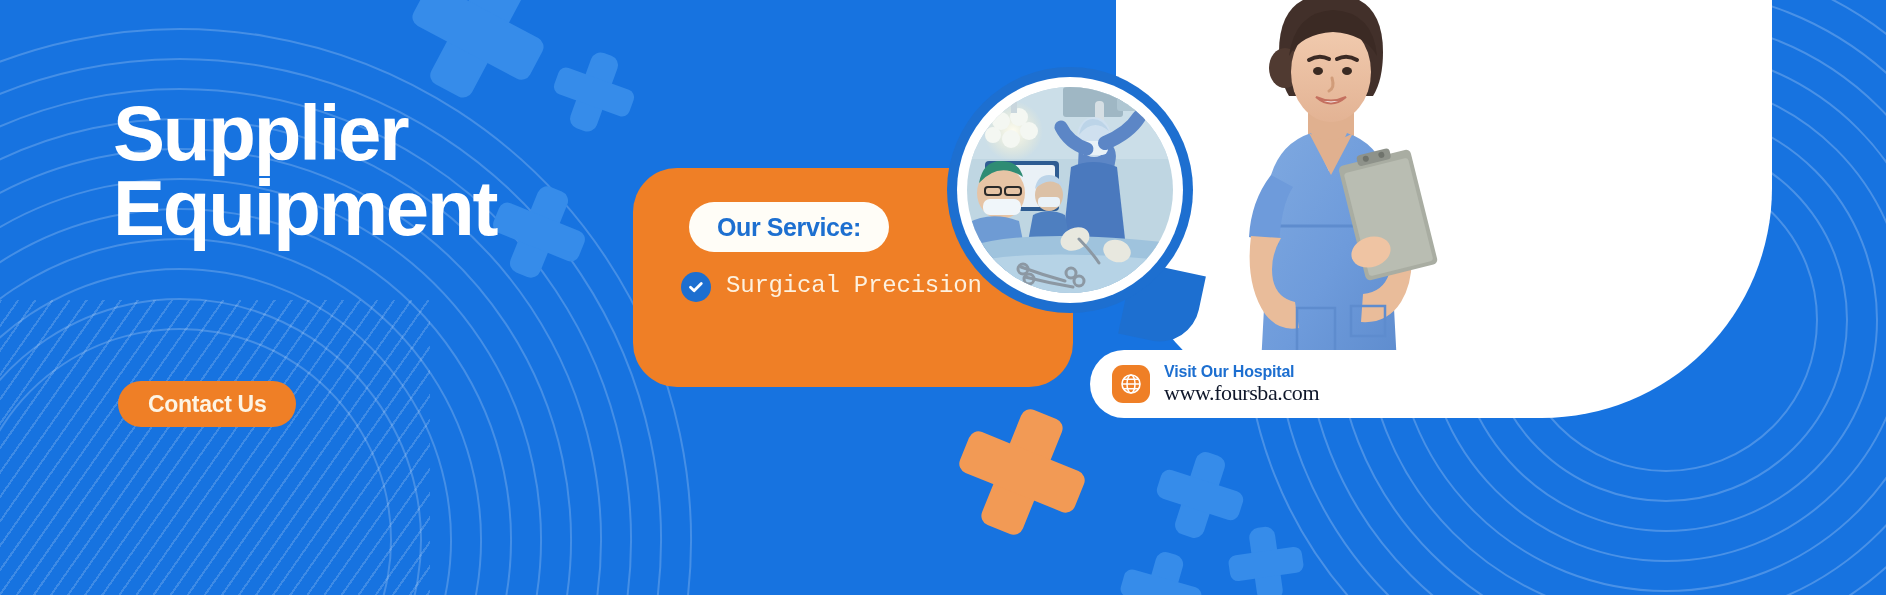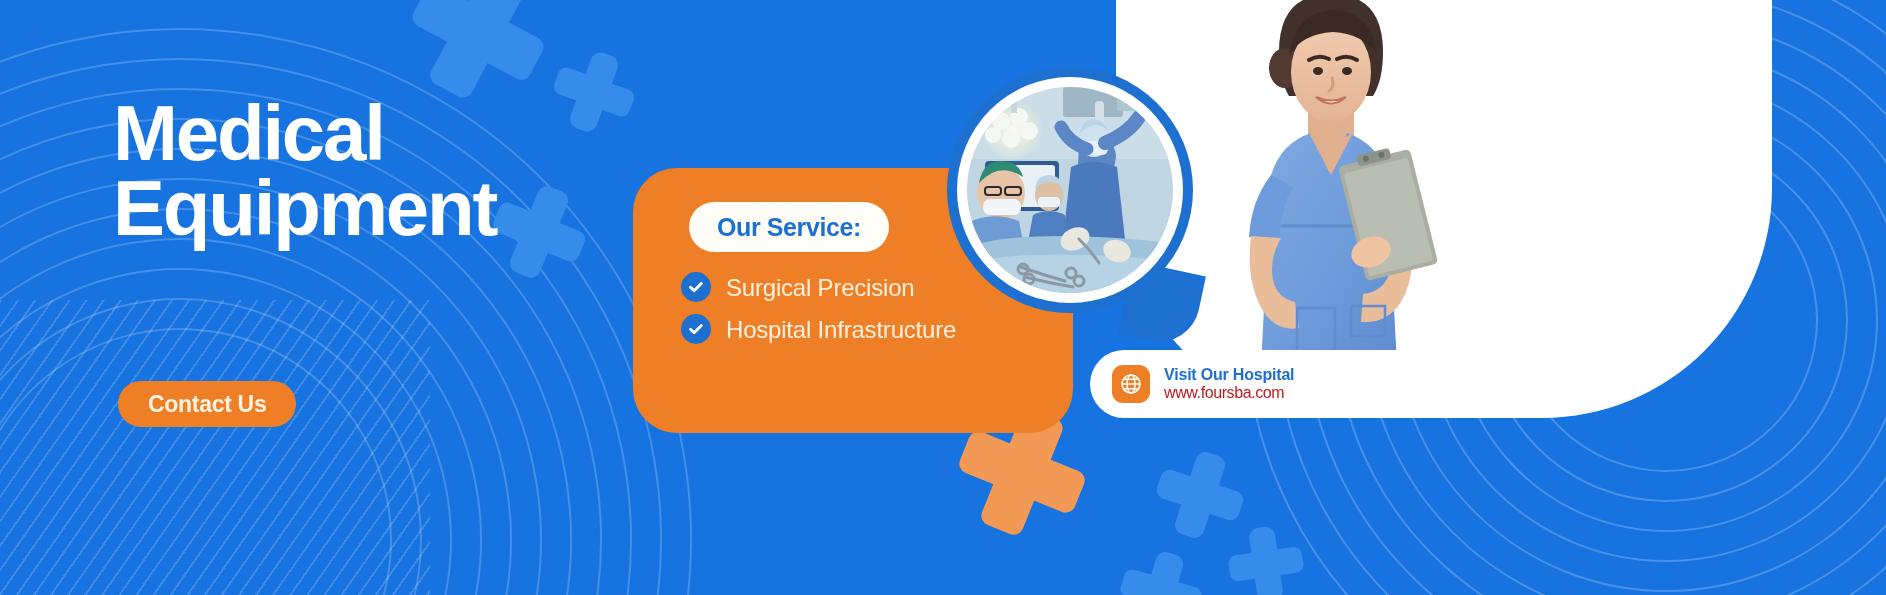--- a/index.html
+++ b/index.html
@@ -57,33 +57,33 @@
     display:flex;align-items:center;justify-content:center;
     height:46px;padding:0 30px;
     background:#EF7F26;border:none;border-radius:26px;
     color:#FDF4E4;font-size:23px;font-weight:bold;
     letter-spacing:-0.3px;cursor:pointer;
     font-family:"Liberation Sans", sans-serif;
   }
 
   
   .service-panel{
-    position:absolute;left:633px;top:168px;width:440px;height:265px;
+    position:absolute;left:633px;top:168px;width:440px;height:219px;
     background:#EF7F26;
     border-radius:44px 44px 44px 44px;
   }
   .service-pill{
     position:absolute;left:56px;top:34px;
     display:flex;align-items:center;justify-content:center;
     height:50px;padding:0 28px;
     background:#FFFDF7;border-radius:26px;
     color:#1D6FD0;font-size:25px;font-weight:bold;letter-spacing:-0.4px;
   }
   .service-list{position:absolute;left:48px;top:104px;}
-  .service-row{display:flex;align-items:flex-end;margin-bottom:12px;}
+  .service-row{display:flex;align-items:flex-start;margin-bottom:12px;font-family:Liberation Mono, monospace;}
   .check-circle{
     width:30px;height:30px;border-radius:50%;
     background:#1D6FD0;flex:0 0 auto;
     display:flex;align-items:center;justify-content:center;
   }
   .check-circle svg{display:block;}
   .service-label{
     margin-left:15px;color:#FDF1DF;font-size:24px;letter-spacing:-0.2px;
     white-space:nowrap;
   }
@@ -123,21 +123,21 @@
     position:absolute;left:1090px;top:350px;
     width:340px;height:68px;background:#FFFFFF;border-radius:34px;
     display:flex;align-items:center;padding:0 22px;box-sizing:border-box;
   }
   .globe{
     width:38px;height:38px;border-radius:11px;background:#EF7F26;flex:0 0 auto;
     display:flex;align-items:center;justify-content:center;
   }
   .web-text{margin-left:14px;line-height:1.12;}
   .web-line1{color:#1D6FD0;font-size:16px;font-weight:bold;letter-spacing:-0.2px;}
-  .web-line2{color:#b91c1c;font-size:16px;letter-spacing:-0.4px;}
+  .web-line2{color:#0f172a;font-size:22px;letter-spacing:-0.4px;font-family:Liberation Serif, serif;}
 </style>
 </head>
 <body>
 
 <div id="banner">
 
   <div class="bg-layer">
 
     <div class="arcs-right">
       <span style="width:300px;height:300px;"></span>
@@ -186,49 +186,41 @@
     <div class="cross" style="left:1147px;top:552px;width:28px;height:80px;transform:rotate(16deg);">
       <div style="position:absolute;left:-26px;top:26px;width:80px;height:28px;background:#368CEA;border-radius:8px;"></div>
     </div>
 
     <div class="cross" style="left:1000px;top:410px;width:44px;height:124px;transform:rotate(22deg);background:#F29A55;">
       <div style="position:absolute;left:-40px;top:40px;width:124px;height:44px;background:#F29A55;border-radius:10px;"></div>
     </div>
   </div>
 
   <div class="headline">
-    <div>Medical</div>
+    <div>Supplier</div>
     <div>Equipment</div>
   </div>
 
   <button class="cta">Contact Us</button>
 
   <div class="service-panel">
     <div class="service-pill">Our Service:</div>
 
     <div class="service-list">
 
       <div class="service-row">
         <span class="check-circle">
           <svg width="18" height="18" viewBox="0 0 18 18" aria-hidden="true">
             <path d="M3.5 9.3 L7.1 12.8 L14.3 5.4" fill="none" stroke="#FFFFFF" stroke-width="2.8" stroke-linecap="round" stroke-linejoin="round"></path>
           </svg>
         </span>
         <span class="service-label">Surgical Precision</span>
       </div>
 
 
-      <div class="service-row">
-        <span class="check-circle">
-          <svg width="18" height="18" viewBox="0 0 18 18" aria-hidden="true">
-            <path d="M3.5 9.3 L7.1 12.8 L14.3 5.4" fill="none" stroke="#FFFFFF" stroke-width="2.8" stroke-linecap="round" stroke-linejoin="round"></path>
-          </svg>
-        </span>
-        <span class="service-label">Hospital Infrastructure</span>
-      </div>
 
     </div>
   </div>
 
   <div class="white-panel"></div>
 
   <svg class="nurse" viewBox="0 0 310 380" aria-hidden="true">
     <defs>
       <linearGradient id="scrubGrad" x1="0" y1="0" x2="1" y2="1">
         <stop offset="0%" stop-color="#7FA9E0"></stop>

